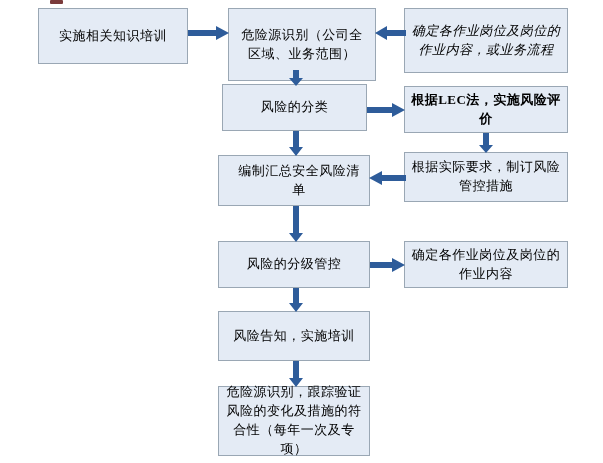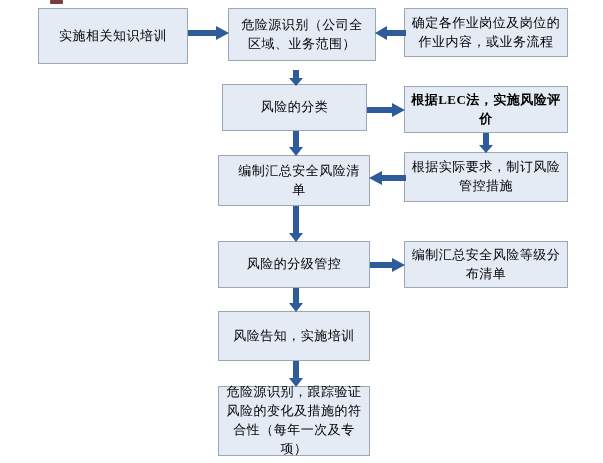--- a/index.html
+++ b/index.html
@@ -54,25 +54,25 @@
 <body>
 
 <div id="canvas">
 
   <div class="artifact" style="left:50px; top:0px; width:13px; height:4px;"></div>
 
   <div class="node" style="left:38px; top:8px; width:150px; height:56px;">
     <span>实施相关知识培训</span>
   </div>
 
-  <div class="node" style="left:228px; top:8px; width:148px; height:53px;justify-content:flex-end;">
+  <div class="node" style="left:228px; top:8px; width:148px; height:73px;justify-content:flex-end;">
     <span>危险源识别（公司全区域、业务范围）</span>
   </div>
 
-  <div class="node" style="left:404px; top:8px; width:164px; height:49px;">
+  <div class="node" style="left:404px; top:8px; width:164px; height:65px;font-style:italic;">
     <span>确定各作业岗位及岗位的作业内容，或业务流程</span>
   </div>
 
   <div class="node" style="left:222px; top:84px; width:145px; height:47px;">
     <span>风险的分类</span>
   </div>
 
   <div class="node" style="left:404px; top:86px; width:164px; height:47px;font-weight:bold;">
     <span>根据LEC法，实施风险评价</span>
   </div>
@@ -83,21 +83,21 @@
 
   <div class="node" style="left:404px; top:152px; width:164px; height:50px;">
     <span>根据实际要求，制订风险管控措施</span>
   </div>
 
   <div class="node" style="left:218px; top:241px; width:152px; height:47px;justify-content:flex-end;">
     <span>风险的分级管控</span>
   </div>
 
   <div class="node" style="left:404px; top:241px; width:164px; height:47px;">
-    <span>编制汇总安全风险等级分布清单</span>
+    <span>确定各作业岗位及岗位的作业内容</span>
   </div>
 
   <div class="node" style="left:218px; top:311px; width:152px; height:50px;">
     <span>风险告知，实施培训</span>
   </div>
 
   <div class="node" style="left:218px; top:386px; width:152px; height:70px;">
     <span>危险源识别，跟踪验证风险的变化及措施的符合性（每年一次及专项）</span>
   </div>
 

